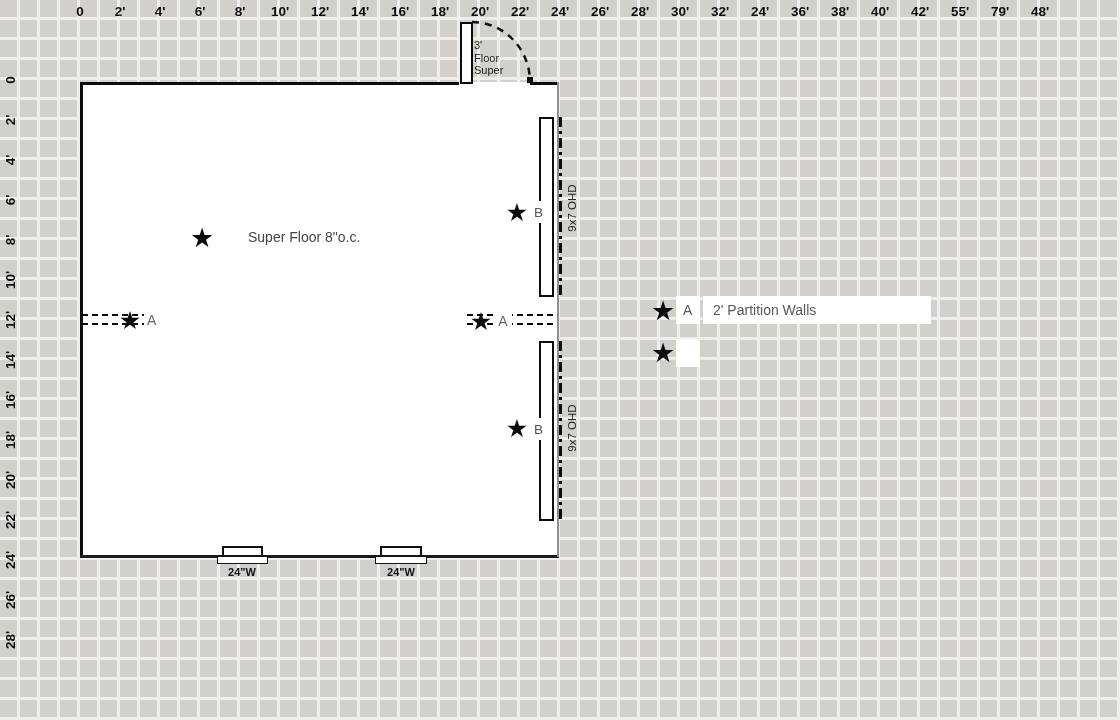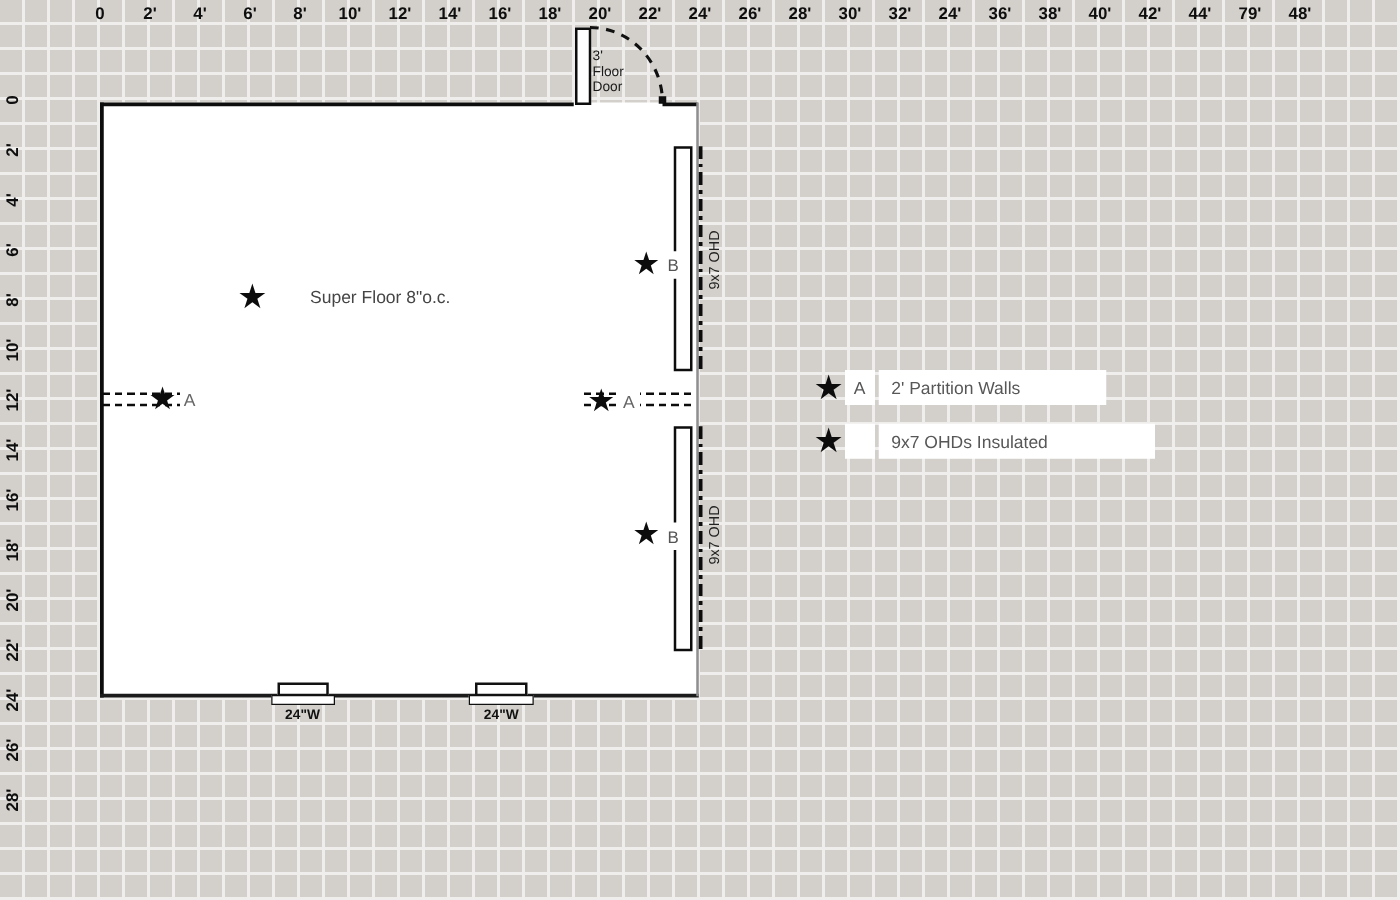--- a/index.html
+++ b/index.html
@@ -79,21 +79,21 @@
       <span class="rlabel rlabel-top" style="left: 560px;">24'</span>
       <span class="rlabel rlabel-top" style="left: 600px;">26'</span>
       <span class="rlabel rlabel-top" style="left: 640px;">28'</span>
       <span class="rlabel rlabel-top" style="left: 680px;">30'</span>
       <span class="rlabel rlabel-top" style="left: 720px;">32'</span>
       <span class="rlabel rlabel-top" style="left: 760px;">24'</span>
       <span class="rlabel rlabel-top" style="left: 800px;">36'</span>
       <span class="rlabel rlabel-top" style="left: 840px;">38'</span>
       <span class="rlabel rlabel-top" style="left: 880px;">40'</span>
       <span class="rlabel rlabel-top" style="left: 920px;">42'</span>
-      <span class="rlabel rlabel-top" style="left: 960px;">44'</span>
+      <span class="rlabel rlabel-top" style="left: 960px;">55'</span>
       <span class="rlabel rlabel-top" style="left: 1000px;">79'</span>
       <span class="rlabel rlabel-top" style="left: 1040px;">48'</span>
     </div>
   <div>
       <span class="rlabel rlabel-left" style="top: 80px;">0</span>
       <span class="rlabel rlabel-left" style="top: 120px;">2'</span>
       <span class="rlabel rlabel-left" style="top: 160px;">4'</span>
       <span class="rlabel rlabel-left" style="top: 200px;">6'</span>
       <span class="rlabel rlabel-left" style="top: 240px;">8'</span>
       <span class="rlabel rlabel-left" style="top: 280px;">10'</span>
@@ -117,21 +117,21 @@
   <div class="abs wall-bottom"></div>
   <div class="abs wall-right"></div>
 
   <div class="abs door-leaf"></div>
   <svg class="abs" style="left:466px;top:18px;" width="70" height="70">
     <path d="M 6 4 A 58 60 0 0 1 64 64" fill="none" stroke="#111" stroke-width="2.5" stroke-dasharray="7 6"></path>
   </svg>
   <div class="abs door-text">
     <div>3'</div>
     <div>Floor</div>
-    <div>Door</div>
+    <div>Super</div>
   </div>
 
   <span class="star" style="left:202px;top:238px;">★</span>
   <span class="abs floor-note" style="left:248px;top:237px;">Super Floor 8"o.c.</span>
 
   <div class="abs ohd-rect" style="top:117px;"></div>
   <div class="abs dashdot-v" style="top:117px;height:180px;"></div>
   <div class="abs ohd-b-box" style="top:201px;">B</div>
   <span class="star star-small" style="left:517px;top:212px;">★</span>
   <span class="ohd-side-label" style="left:572px;top:208px;">9x7 OHD</span>
@@ -154,22 +154,19 @@
 
   <div class="abs win-upper" style="left:221.5px;width:41px;"></div>
   <div class="abs win-lower" style="left:216.5px;width:51px;"></div>
   <span class="abs win-label" style="left:242px;top:572px;">24"W</span>
   <div class="abs win-upper" style="left:379.5px;width:42px;"></div>
   <div class="abs win-lower" style="left:374.5px;width:52px;"></div>
   <span class="abs win-label" style="left:401px;top:572px;">24"W</span>
 
   <span class="star" style="left:663px;top:311px;">★</span>
   <div class="abs legend-box legend-key" style="left:675.5px;top:296px;">A</div>
-  <div class="abs legend-box" style="left:703px;top:296px;width:182px;">
+  <div class="abs legend-box" style="left:703px;top:296px;width:228px;">
     <span class="legend-text">2' Partition Walls</span>
   </div>
   <span class="star" style="left:663px;top:353px;">★</span>
   <div class="abs legend-box legend-key" style="left:675.5px;top:339px;"></div>
-  <div class="abs legend-box" style="left:703px;top:339px;width:221px;">
-    <span class="legend-text">9x7 OHDs Insulated</span>
-  </div>
 
 </div>
 
 </body></html>

